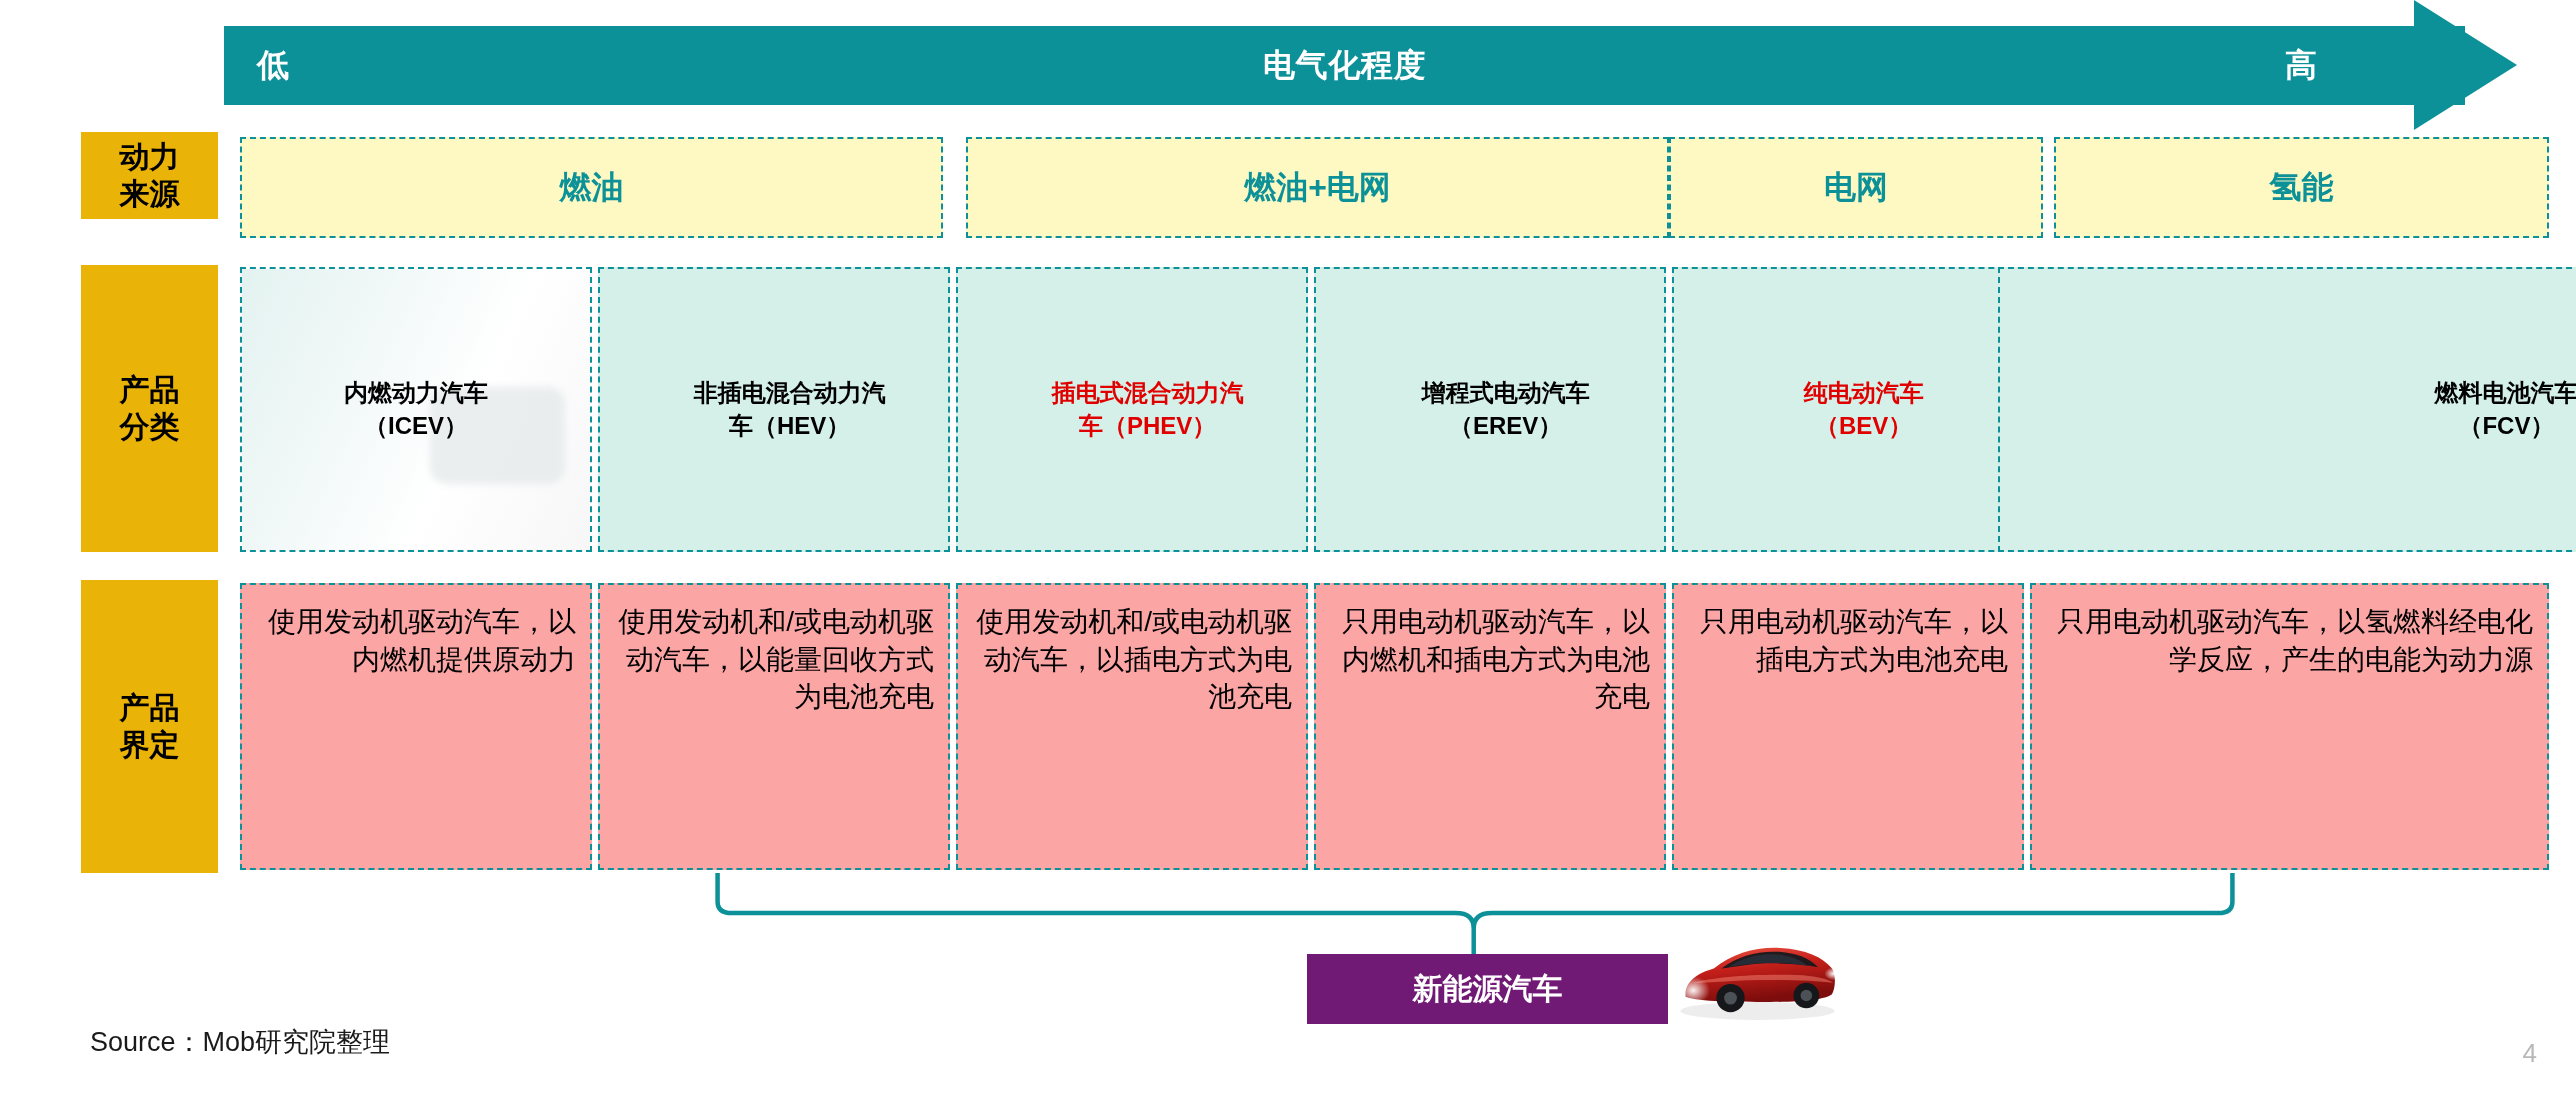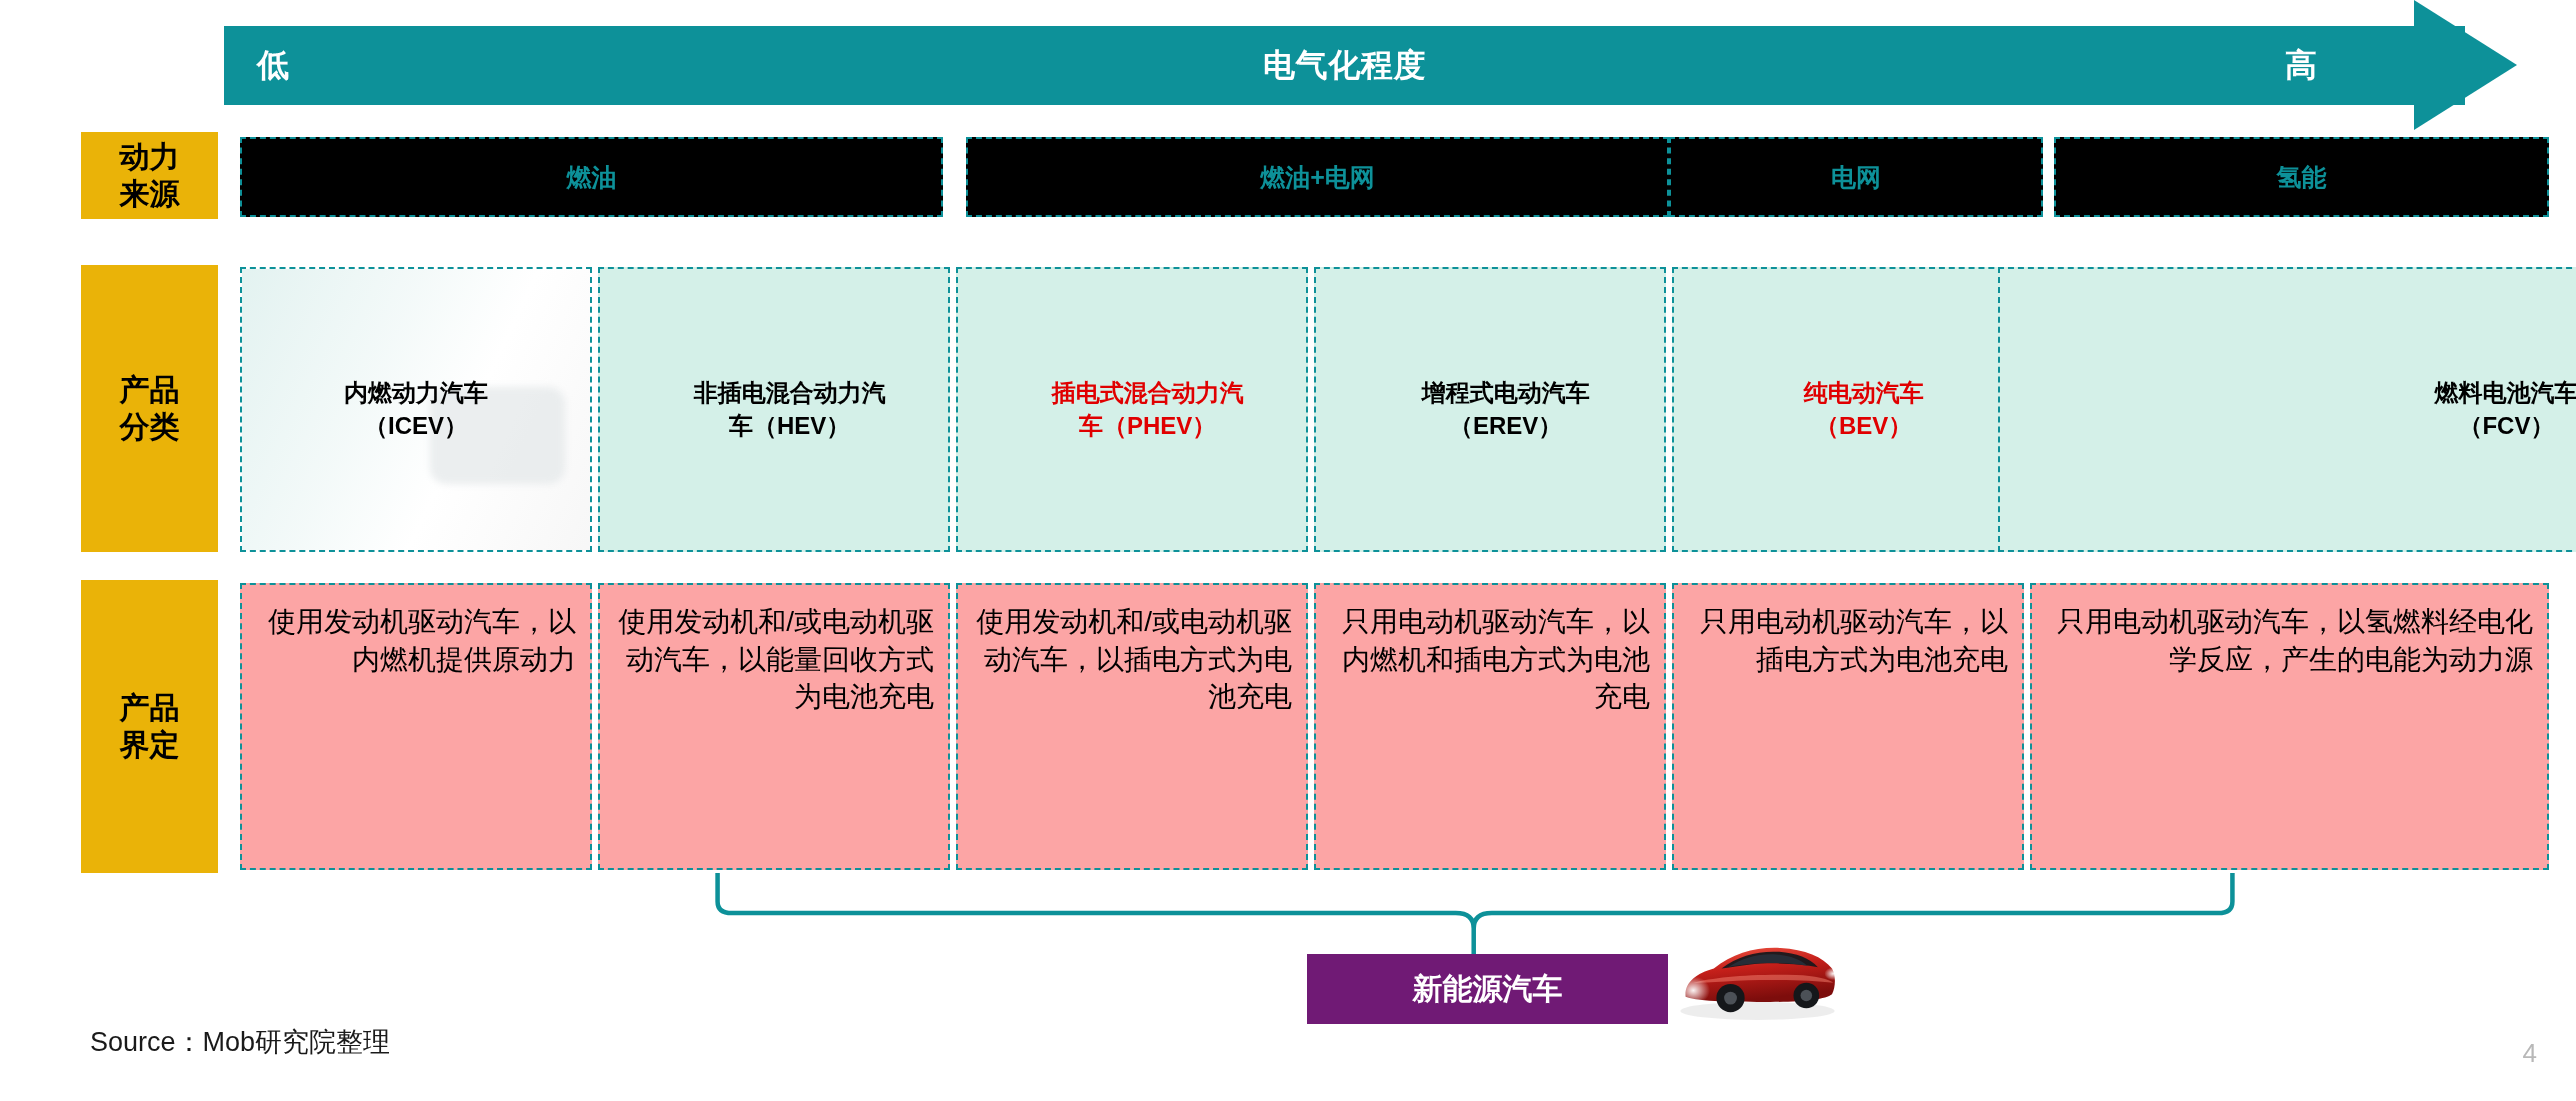--- a/index.html
+++ b/index.html
@@ -45,25 +45,25 @@
     display: flex; align-items: center; justify-content: center;
     color: #000; font-weight: bold; font-size: 30px; line-height: 1.22;
     text-align: center;
   }
   #rl-source { top: 132px;  height: 87px; }
   #rl-class  { top: 265px;  height: 287px; }
   #rl-define { top: 580px;  height: 293px; }
 
   
   .src-cell {
-    position: absolute; top: 137px; height: 80px;
-    background: #000000;
+    position: absolute; top: 137px; height: 101px;
+    background: #fef9c3;
     border: 2.6px dashed #0d9199;
     display: flex; align-items: center; justify-content: center;
-    color: #0d9199; font-weight: bold; font-size: 25px;
+    color: #0d9199; font-weight: bold; font-size: 32px;
   }
   
   .cls-cell {
     position: absolute; top: 267px; height: 285px;
     border: 2.6px dashed #0d9199;
     display: flex; align-items: center; justify-content: center;
     text-align: center; font-weight: bold; font-size: 24px; line-height: 1.35;
     padding: 0 11.6px;
   }
   .cls-cell.icev { background: #ffffff; color:#000; }

